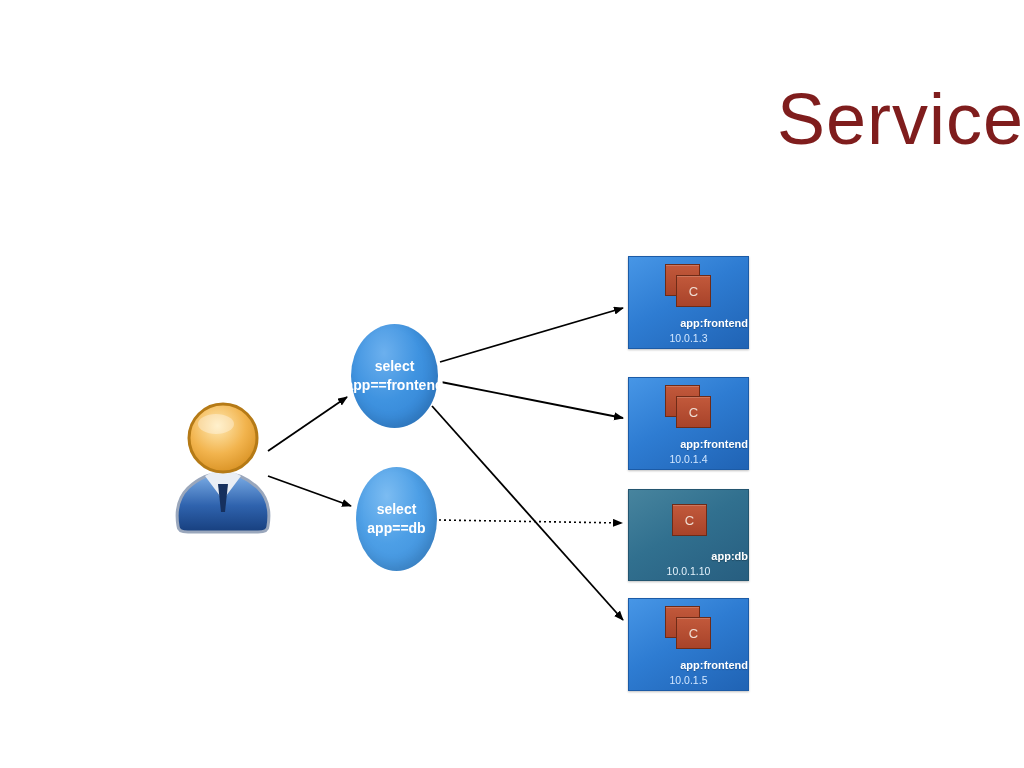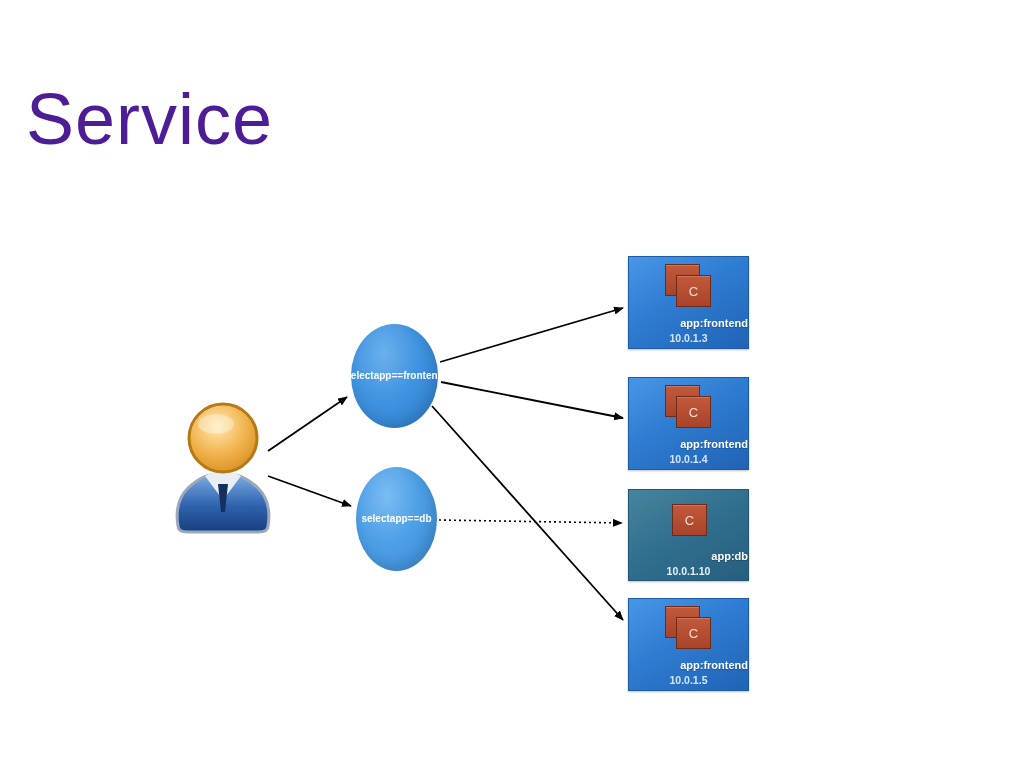--- a/index.html
+++ b/index.html
@@ -6,25 +6,25 @@
   html, body { width: 1024px; height: 768px; }
   body {
     position: relative;
     background: #ffffff;
     font-family: "Liberation Sans", sans-serif;
     overflow: hidden;
   }
   .slide-title {
     position: absolute;
     top: 78px; left: 0; width: 1024px;
-    text-align: left;
+    text-align: right;
     font-size: 72px;
     font-weight: 200;
     letter-spacing: 1px;
-    color: #4c1d95;
+    color: #7f1d1d;
     padding-left: 26px;
   }
   
   .arrows {
     position: absolute;
     top: 0; left: 0;
     z-index: 5;
     pointer-events: none;
   }
   
@@ -35,24 +35,25 @@
     z-index: 10;
   }
   
   .ellipse {
     position: absolute;
     z-index: 10;
     border-radius: 50%;
     background: radial-gradient(ellipse at 38% 28%, #6cb0ee 0%, #3f93e0 45%, #2d7ccd 100%);
     box-shadow: inset -4px -6px 12px rgba(0,0,0,0.12);
     display: flex;
+    flex-direction: column;
     align-items: center;
     justify-content: center;
     color: #ffffff;
-    font-size: 10px;
+    font-size: 14px;
     font-weight: bold;
     text-align: center;
     line-height: 1.35;
   }
   .ellipse-frontend { left: 351px; top: 324px; width: 87px; height: 104px; }
   .ellipse-db       { left: 356px; top: 467px; width: 81px; height: 104px;
     background: radial-gradient(ellipse at 38% 28%, #7cbcf2 0%, #4d9fe6 45%, #3a8ad6 100%);
   }
   
   .pod {
@@ -96,21 +97,21 @@
     text-align: right;
     color: #ffffff;
     font-weight: bold;
     font-size: 11px;
     margin-top: 5px;
     text-shadow: 0 1px 1px rgba(0,0,0,0.25);
   }
   .pod-ip {
     text-align: center;
     color: #d2e7ff;
-    font-weight: bold;
+    font-weight: normal;
     font-size: 10.5px;
     margin-top: 3px;
   }
   .pod-db .pod-ip { color: #e3f1fb; }
 </style>
 </head>
 <body>
 
 <div class="slide-title">Service</div>
 

